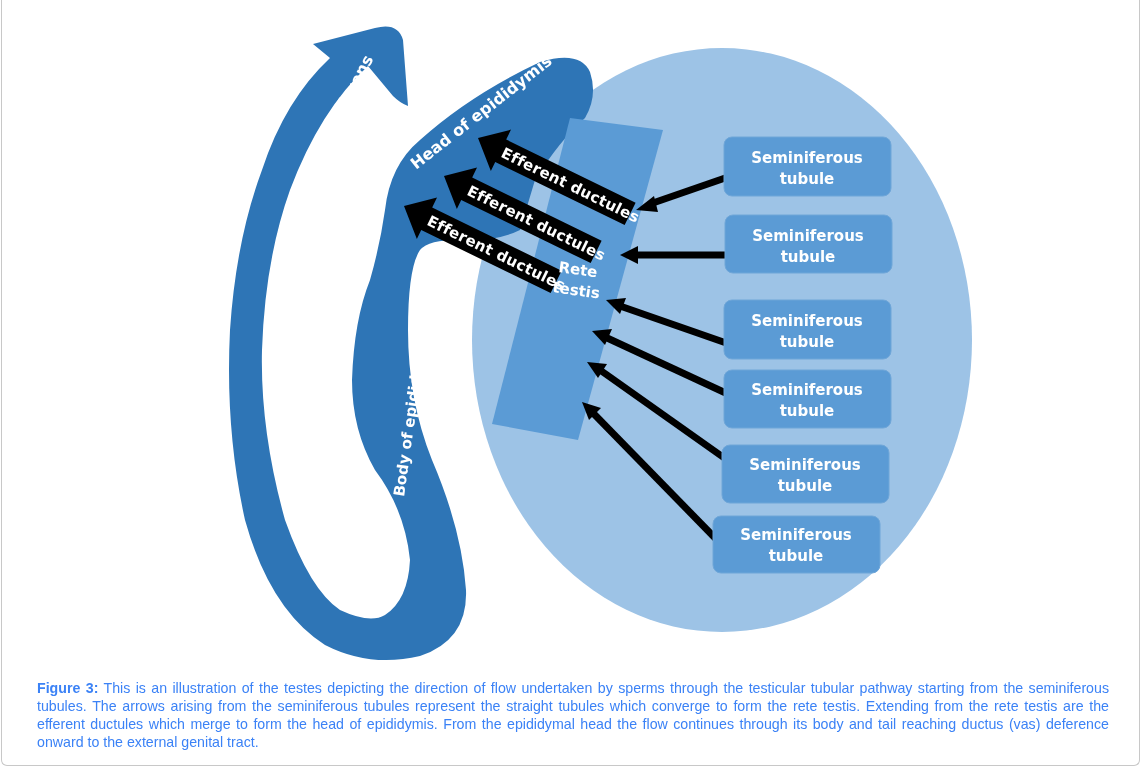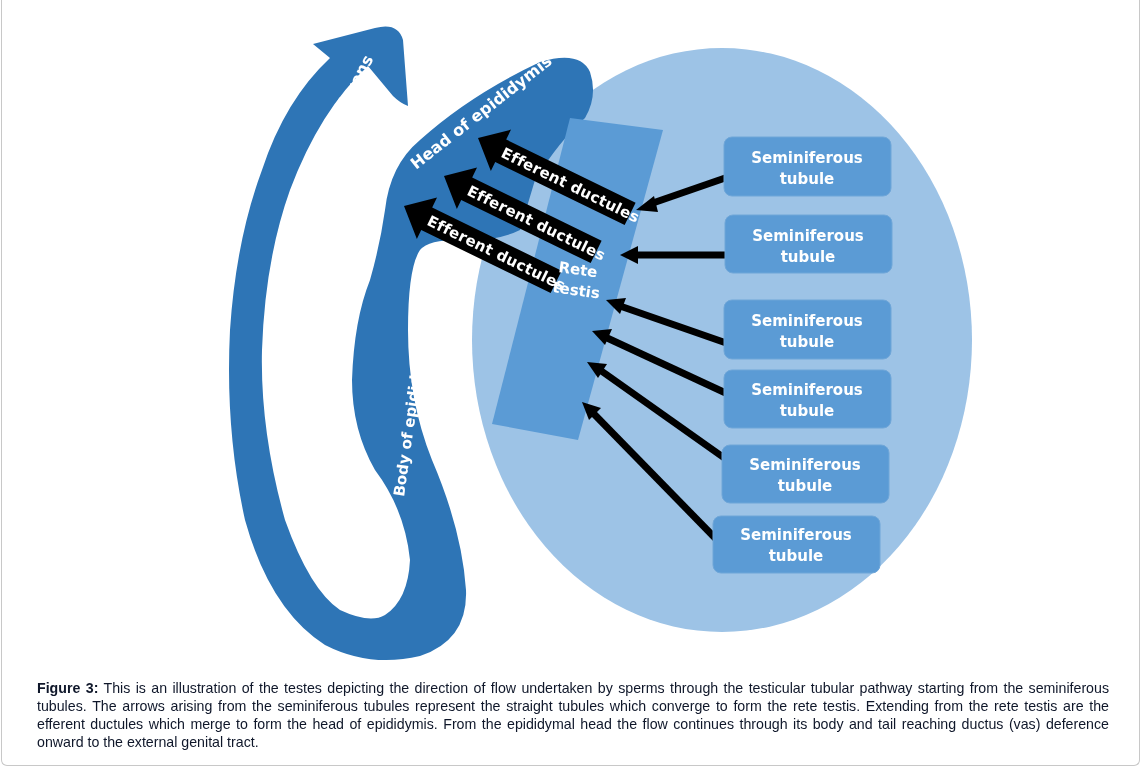--- a/index.html
+++ b/index.html
@@ -2,21 +2,21 @@
 <html><head>
 <meta charset="utf-8">
 <style>
   html, body { margin:0; padding:0; background:#ffffff; }
   body { width:1144px; height:769px; position:relative; overflow:hidden; font-family:"Liberation Sans", sans-serif; }
   .frame { position:absolute; left:1px; top:0; width:1139px; height:766px; border:1px solid #c8c8c8; border-top:none; border-radius:0 0 6px 6px; box-sizing:border-box; }
   svg.diagram { position:absolute; left:0; top:0; width:1144px; height:670px; }
   .lbl { font-family:"DejaVu Sans", sans-serif; font-weight:bold; fill:#ffffff; }
   .duct-lbl { font-family:"DejaVu Sans", sans-serif; font-weight:bold; fill:#ffffff; font-size:15px; letter-spacing:0.3px; }
   .tub-lbl { font-family:"DejaVu Sans", sans-serif; font-weight:bold; fill:#ffffff; font-size:15px; }
-  .caption { position:absolute; left:37px; top:679px; width:1072px; font-size:14.2px; line-height:18px; color:#0f172a; text-align:justify; }
+  .caption { position:absolute; left:37px; top:679px; width:1072px; font-size:14.2px; line-height:18px; color:#3b82f6; text-align:justify; }
   .caption b { font-weight:bold; }
 </style>
 </head>
 <body>
 
 <div class="frame"></div>
 
 <svg class="diagram" viewBox="0 0 1144 670">
 
   <ellipse cx="722" cy="340" rx="250" ry="292" fill="#9dc3e6"></ellipse>

